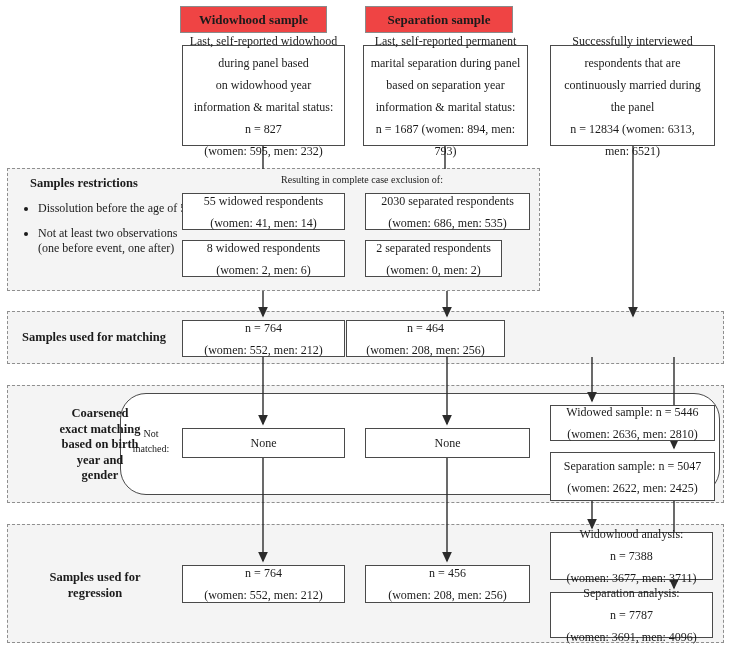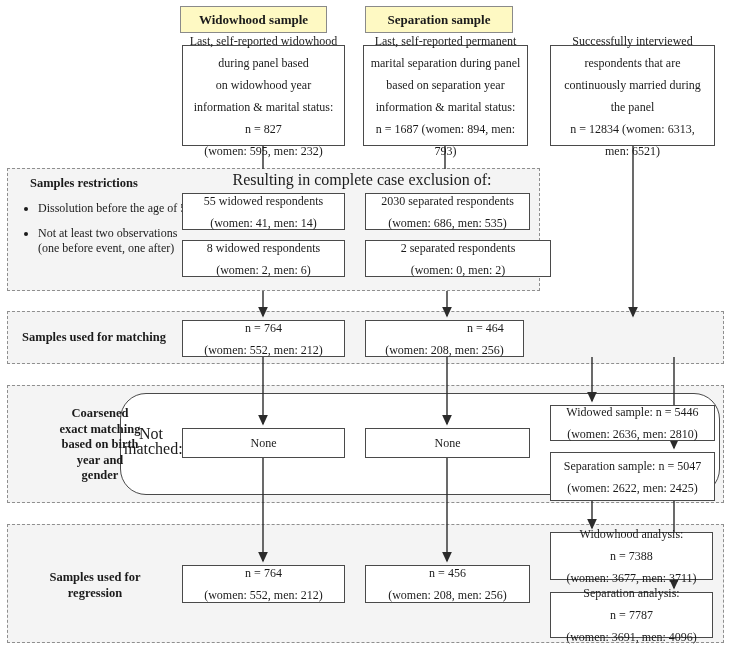--- a/index.html
+++ b/index.html
@@ -4,26 +4,26 @@
 <style>
   html,body{margin:0;padding:0;background:#ffffff;}
   .figure{position:relative;width:730px;height:653px;background:#ffffff;
           font-family:"Liberation Serif","DejaVu Serif",serif;color:#1b1b1b;}
   .section{position:absolute;border:1px dashed #8f8f8f;background:#f4f4f4;box-sizing:border-box;z-index:1;}
   .roundrect{position:absolute;border:1.5px solid #4a4a4a;border-radius:26px;background:#ffffff;box-sizing:border-box;z-index:2;}
   .lines{position:absolute;left:0;top:0;z-index:3;pointer-events:none;}
   .box{position:absolute;border:1.5px solid #4a4a4a;background:#ffffff;box-sizing:border-box;z-index:4;
        display:flex;align-items:center;justify-content:center;text-align:center;
        font-size:12px;line-height:22px;white-space:pre-line;padding:1px 2px;}
-  .hdr{position:absolute;border:1.5px solid #8a8a8a;background:#fef9c3;box-sizing:border-box;z-index:4;
+  .hdr{position:absolute;border:1.5px solid #8a8a8a;background:#ef4444;box-sizing:border-box;z-index:4;
        display:flex;align-items:center;justify-content:center;text-align:center;
        font-weight:bold;font-size:13px;}
   .lbl{position:absolute;z-index:4;font-weight:bold;font-size:12.5px;line-height:15.5px;
        text-align:center;white-space:pre-line;}
-  .txt{position:absolute;z-index:4;font-size:16px;line-height:15px;white-space:pre-line;}
+  .txt{position:absolute;z-index:4;font-size:10px;line-height:15px;white-space:pre-line;}
   .bullets{position:absolute;z-index:4;margin:0;padding:0 0 0 24px;width:155px;
            font-size:12px;line-height:15px;list-style-type:disc;}
   .bullets li{margin-bottom:10px;}
 </style>
 </head>
 <body>
 
 <div class="figure">
 
   <div class="section" style="left:7px;top:168px;width:533px;height:123px;"></div>
@@ -85,27 +85,27 @@
     <li>Dissolution before the age of 50</li>
     <li>Not at least two observations (one before event, one after)</li>
   </ul>
   <div class="txt" style="left:212px;top:172px;width:300px;text-align:center;">Resulting in complete case exclusion of:</div>
   <div class="box" style="left:182px;top:193px;width:163px;height:37px;">55 widowed respondents
 (women: 41, men: 14)</div>
   <div class="box" style="left:182px;top:240px;width:163px;height:37px;">8 widowed respondents
 (women: 2, men: 6)</div>
   <div class="box" style="left:365px;top:193px;width:165px;height:37px;">2030 separated respondents
 (women: 686, men: 535)</div>
-  <div class="box" style="left:365px;top:240px;width:186px;height:37px;">2 separated respondents
+  <div class="box" style="left:365px;top:240px;width:137px;height:37px;">2 separated respondents
 (women: 0, men: 2)</div>
 
   <div class="lbl" style="left:10px;top:330px;width:168px;">Samples used for matching</div>
   <div class="box" style="left:182px;top:320px;width:163px;height:37px;">n = 764
 (women: 552, men: 212)</div>
-  <div class="box" style="left:365px;top:320px;width:159px;height:37px;text-align:right;">n = 464
+  <div class="box" style="left:346px;top:320px;width:159px;height:37px;">n = 464
 (women: 208, men: 256)</div>
 
   <div class="lbl" style="left:20px;top:406px;width:160px;">Coarsened
 exact matching
 based on birth
 year and
 gender</div>
   <div class="txt" style="left:124px;top:426px;width:54px;text-align:center;">Not
 matched:</div>
   <div class="box" style="left:182px;top:428px;width:163px;height:30px;">None</div>

